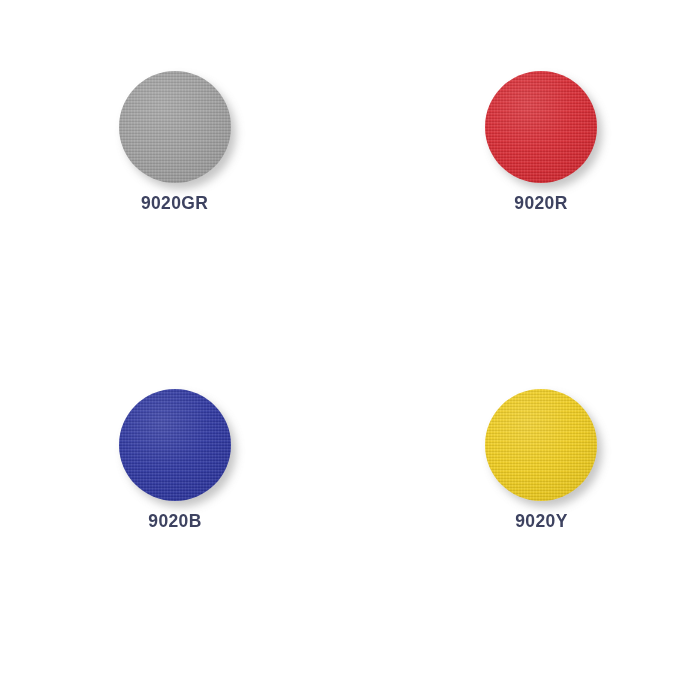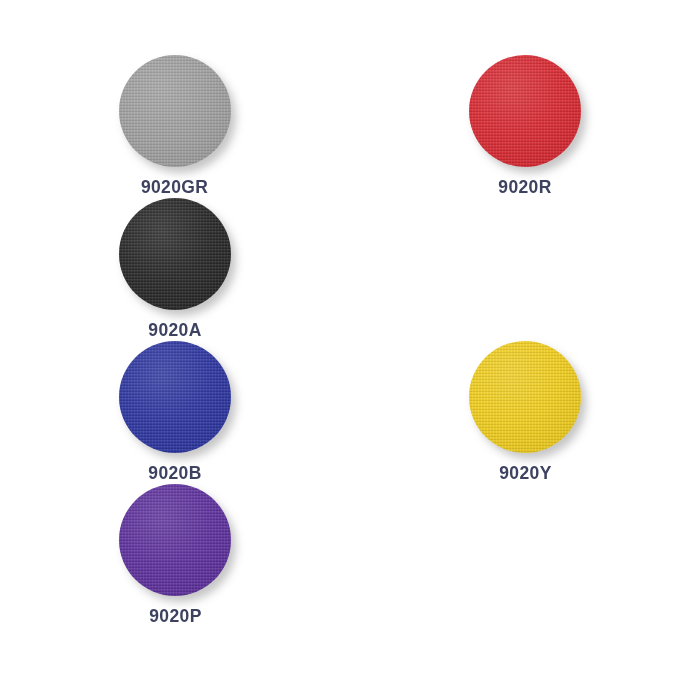--- a/index.html
+++ b/index.html
@@ -19,20 +19,21 @@
   .swatch-grid {
     position: absolute;
     left: 0;
     top: 0;
     width: 700px;
     height: 700px;
     display: grid;
     grid-template-columns: 350px 350px;
     grid-template-rows: 55px 143px 143px 143px 143px 73px;
     grid-auto-flow: column;
+    gap: 16px;
   }
   
   .swatch-cell {
     position: relative;
     display: flex;
     flex-direction: column;
     align-items: center;
     justify-content: flex-start;
   }
   .swatch-disc-wrap {
@@ -121,40 +122,28 @@
 
   <div class="swatch-grid">
 
     <div class="swatch-cell cell-c1r1">
       <div class="swatch-disc-wrap">
         <div class="swatch-disc" style="background-color: rgb(160, 160, 160);"></div>
       </div>
       <div class="swatch-label" style="color: rgb(61, 66, 96);">9020GR</div>
     </div>
 
-    <div class="swatch-cell cell-c1r2">
-      <div class="swatch-disc-wrap">
-        <div class="swatch-disc" style="background-color: rgb(36, 36, 36);"></div>
-      </div>
-      <div class="swatch-label" style="color: rgb(61, 66, 96);">9020A</div>
-    </div>
 
     <div class="swatch-cell cell-c1r3">
       <div class="swatch-disc-wrap">
         <div class="swatch-disc" style="background-color: rgb(42, 51, 160);"></div>
       </div>
       <div class="swatch-label" style="color: rgb(61, 66, 96);">9020B</div>
     </div>
 
-    <div class="swatch-cell cell-c1r4">
-      <div class="swatch-disc-wrap">
-        <div class="swatch-disc" style="background-color: rgb(92, 46, 156);"></div>
-      </div>
-      <div class="swatch-label" style="color: rgb(61, 66, 96);">9020P</div>
-    </div>
 
     <div class="swatch-cell cell-c2r1">
       <div class="swatch-disc-wrap">
         <div class="swatch-disc" style="background-color: rgb(217, 38, 47);"></div>
       </div>
       <div class="swatch-label" style="color: rgb(61, 66, 96);">9020R</div>
     </div>
 
 
     <div class="swatch-cell cell-c2r3">

